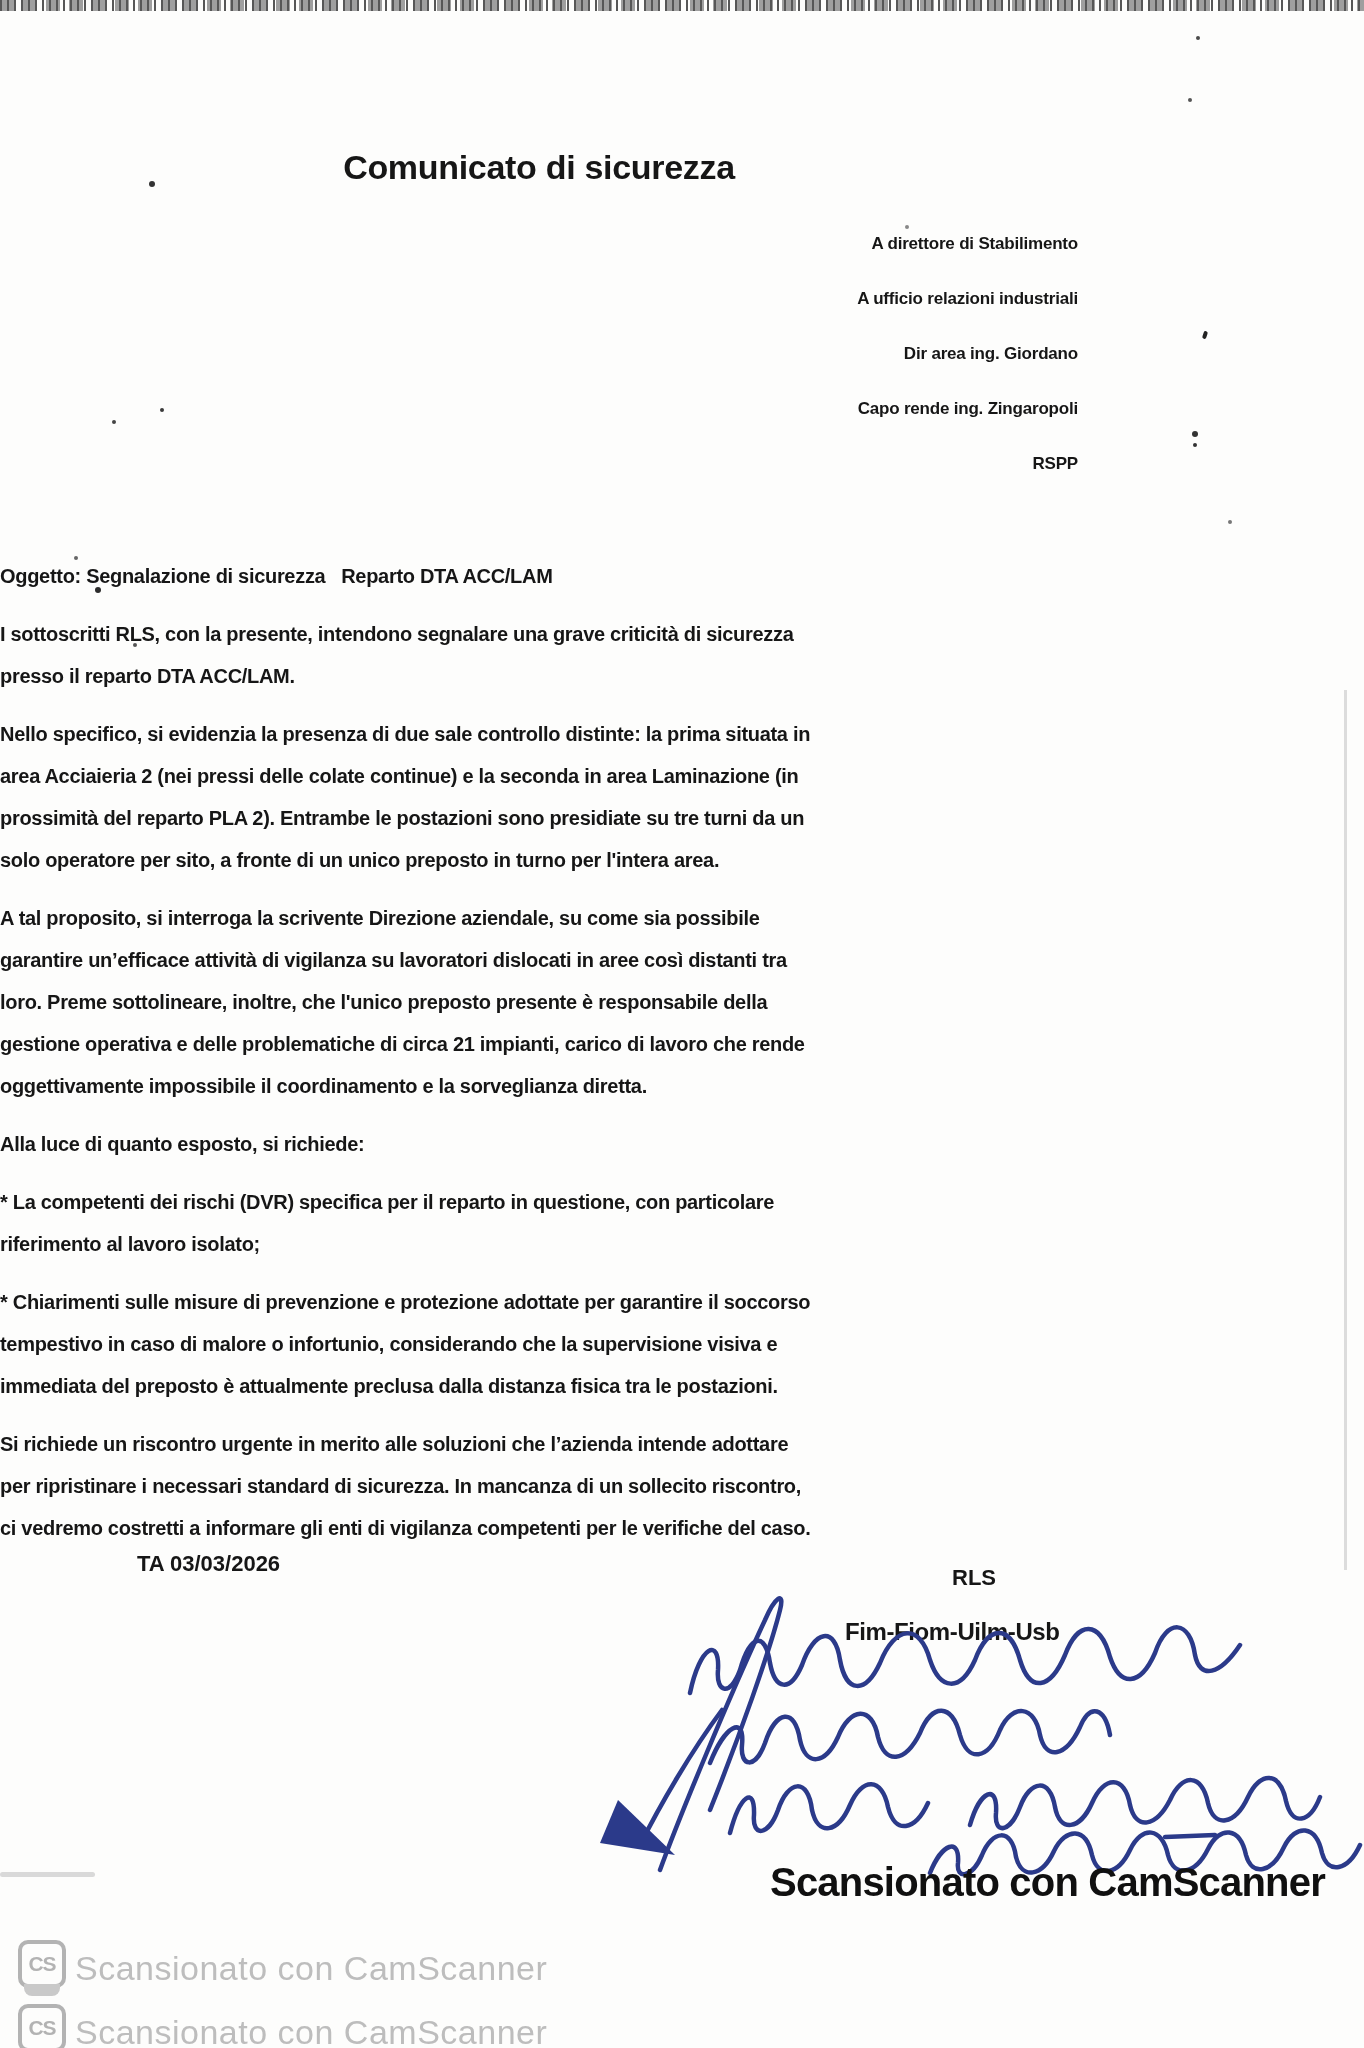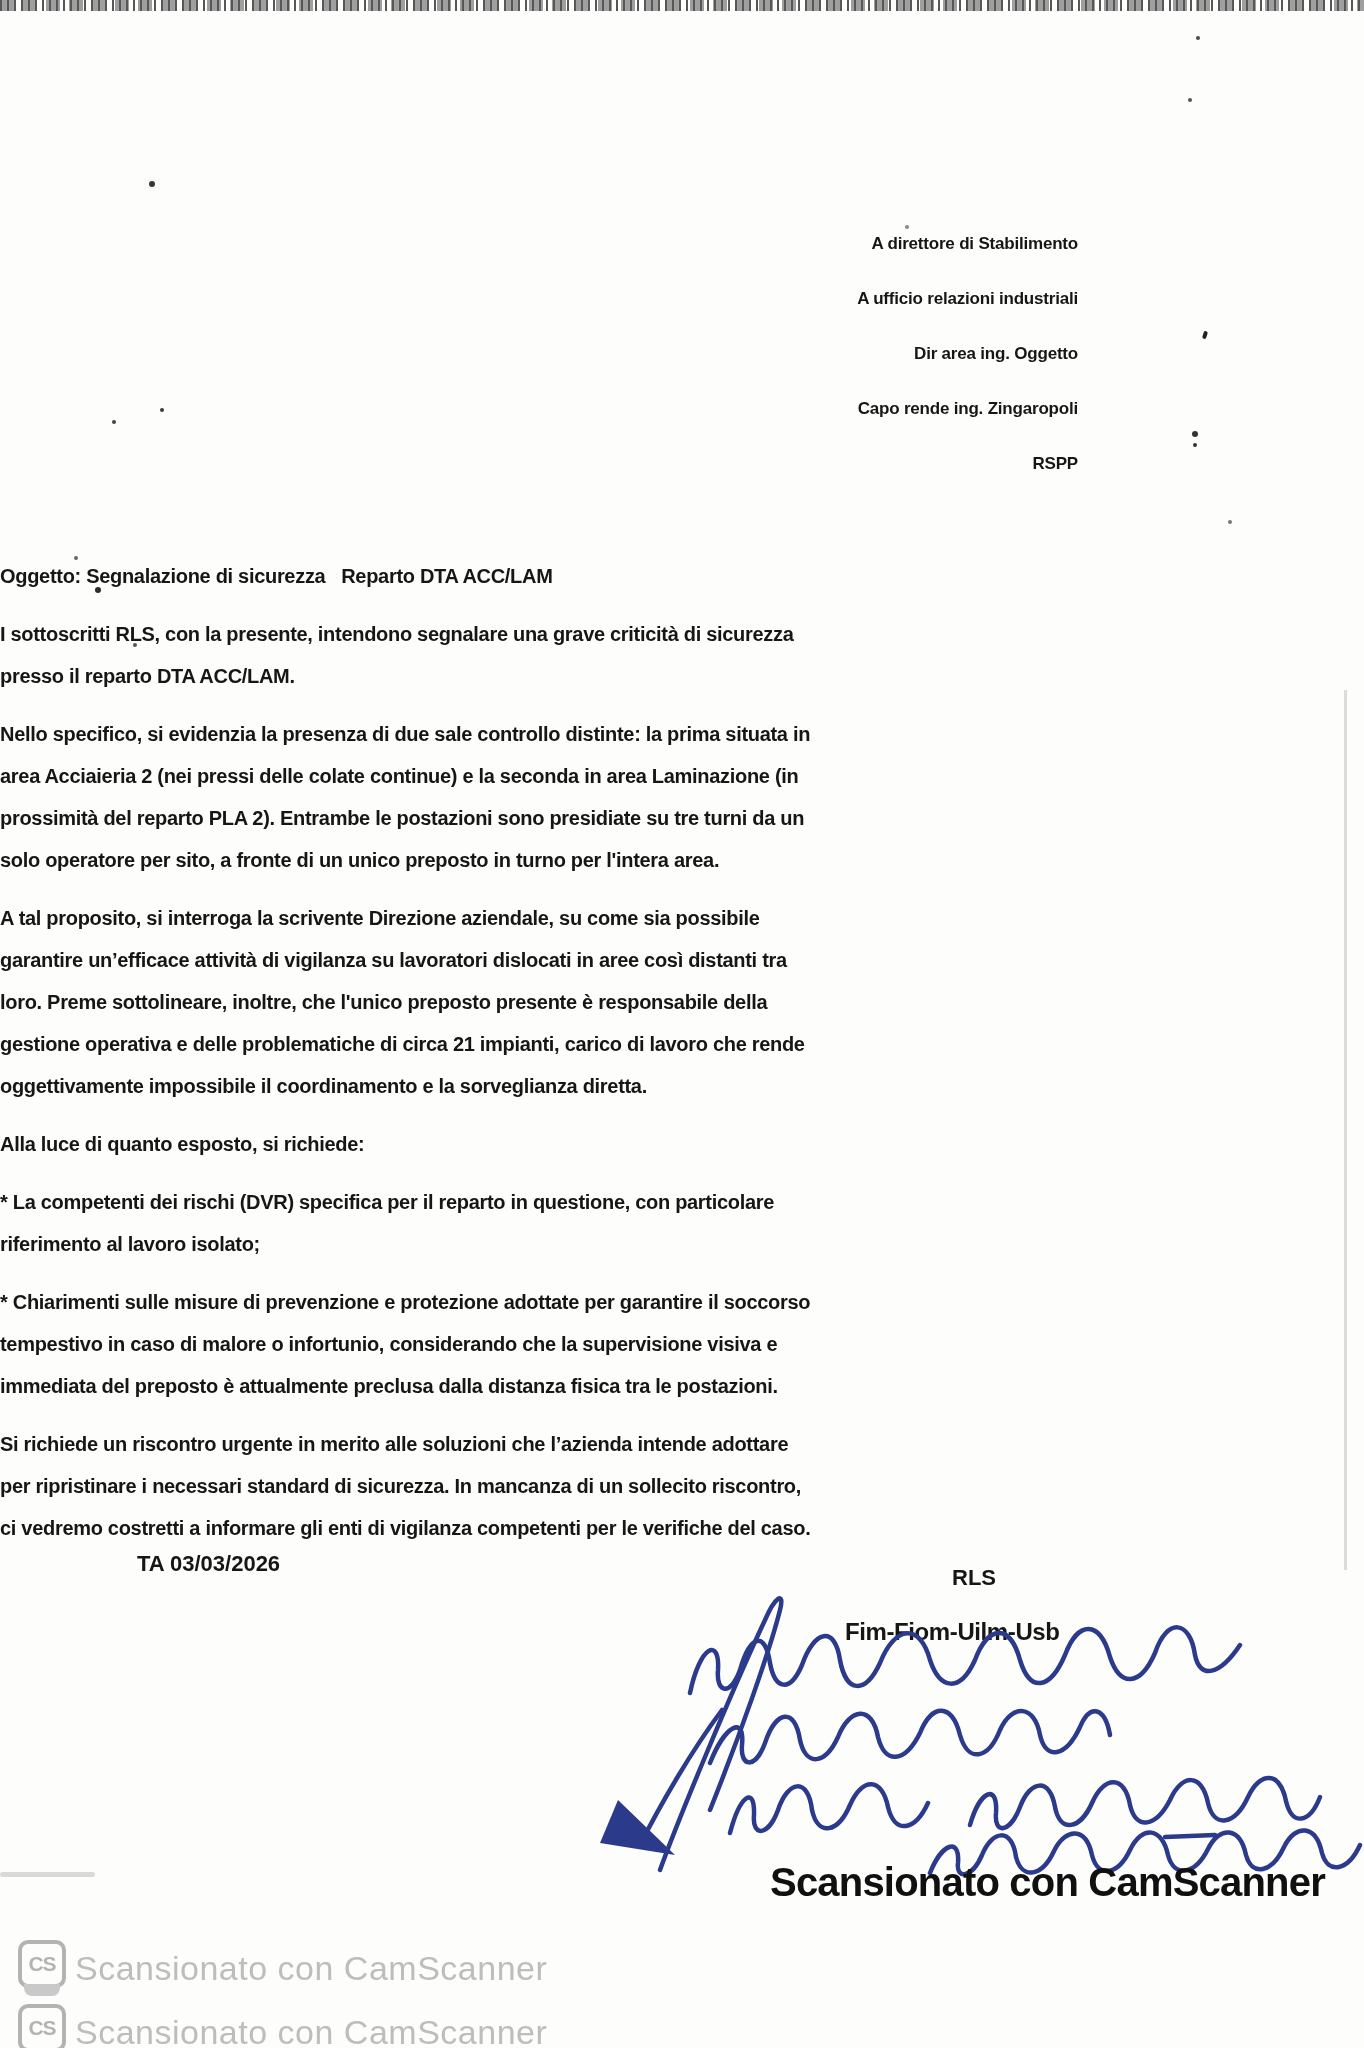--- a/index.html
+++ b/index.html
@@ -75,25 +75,26 @@
 <body>
 
 <div class="page">
 
   <div class="top-edge"></div>
   <div class="speckles"></div>
   <div class="edge-line"></div>
   <div class="smudge"></div>
   <div class="accent"></div>
 
+  <div class="title">Comunicato di sicurezza</div>
 
   <div class="recipients">
     <div>A direttore di Stabilimento</div>
     <div>A ufficio relazioni industriali</div>
-    <div>Dir area ing. Oggetto</div>
+    <div>Dir area ing. Giordano</div>
     <div>Capo rende ing. Zingaropoli</div>
     <div>RSPP</div>
   </div>
 
   <div class="bodytext col">
     <p class="subject">Oggetto: Segnalazione di sicurezza   Reparto DTA ACC/LAM</p>
     <p>I sottoscritti RLS, con la presente, intendono segnalare una grave criticità di sicurezza
 presso il reparto DTA ACC/LAM.</p>
     <p>Nello specifico, si evidenzia la presenza di due sale controllo distinte: la prima situata in
 area Acciaieria 2 (nei pressi delle colate continue) e la seconda in area Laminazione (in

